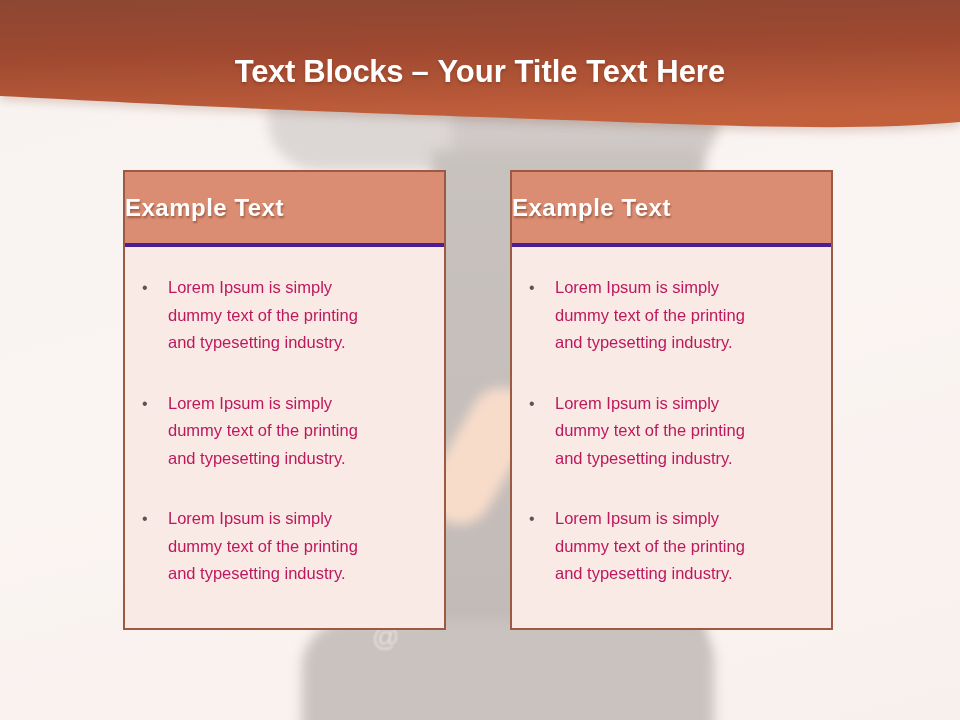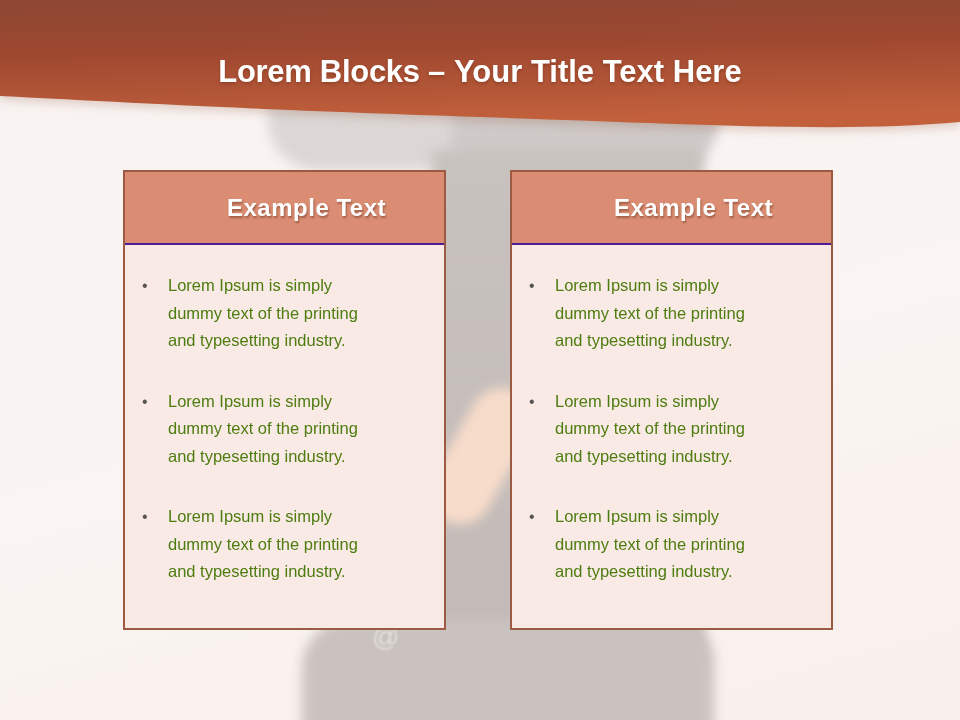--- a/index.html
+++ b/index.html
@@ -31,31 +31,31 @@
   .slide-title .t-bold{font-weight:700;letter-spacing:-0.3px;margin-right:9px;}
   .slide-title .t-reg{font-weight:700;}
   
   .tbox{
     position:absolute;top:170px;width:319px;height:456px;z-index:5;
     border:2px solid #9c5a42;background:#f9eae5;
   }
   .tbox.left{left:123px;}
   .tbox.right{left:510px;}
   .tbox-header{
-    height:71px;background:#da8d72;border-bottom:2px solid #4c1d95;
-    display:flex;align-items:center;justify-content:center;padding-left:44px;
+    height:71px;background:#da8d72;border-bottom:4px solid #4c1d95;
+    display:flex;align-items:center;justify-content:flex-start;
   }
   .tbox-header .htxt{
     color:#ffffff;font-size:24px;font-weight:700;letter-spacing:0.5px;
     text-shadow:1px 2px 2px rgba(90,40,20,0.45);
   }
   .tbox-body{padding:27px 10px 0 15px;}
   .bullet{display:flex;margin-bottom:33px;}
   .dot{flex:none;width:26px;padding-left:2px;color:#5a5555;font-size:16px;line-height:27.5px;}
-  .btxt{white-space:pre-line;color:#4d7c0f;font-size:16.5px;line-height:27.5px;}
+  .btxt{white-space:pre-line;color:#be185d;font-size:16.5px;line-height:27.5px;}
 </style>
 </head>
 <body>
 
 <div class="photo">
   <div class="blob ph-shoulder-l"></div>
   <div class="blob ph-shoulder-r"></div>
   <div class="blob ph-column"></div>
   <div class="blob ph-hand"></div>
   <div class="blob ph-torso"></div>
@@ -69,21 +69,21 @@
         <stop offset="0%" stop-color="#8c4733"></stop>
         <stop offset="42%" stop-color="#9e4830"></stop>
         <stop offset="100%" stop-color="#c2603c"></stop>
       </linearGradient>
     </defs>
     <path d="M0,0 L960,0 L960,122 C840,133 700,124 480,117 C260,110 140,103 0,96 Z" fill="url(#bannerGrad)"></path>
   </svg>
 </div>
 
 <div class="slide-title">
-  <span class="t-bold">Lorem Blocks –</span><span class="t-reg">Your Title Text Here</span>
+  <span class="t-bold">Text Blocks –</span><span class="t-reg">Your Title Text Here</span>
 </div>
 
 <div class="tbox left">
   <div class="tbox-header">
     <span class="htxt">Example Text</span>
   </div>
   <div class="tbox-body">
     <div class="bullet">
       <span class="dot">•</span>
       <div class="btxt">Lorem Ipsum is simply

